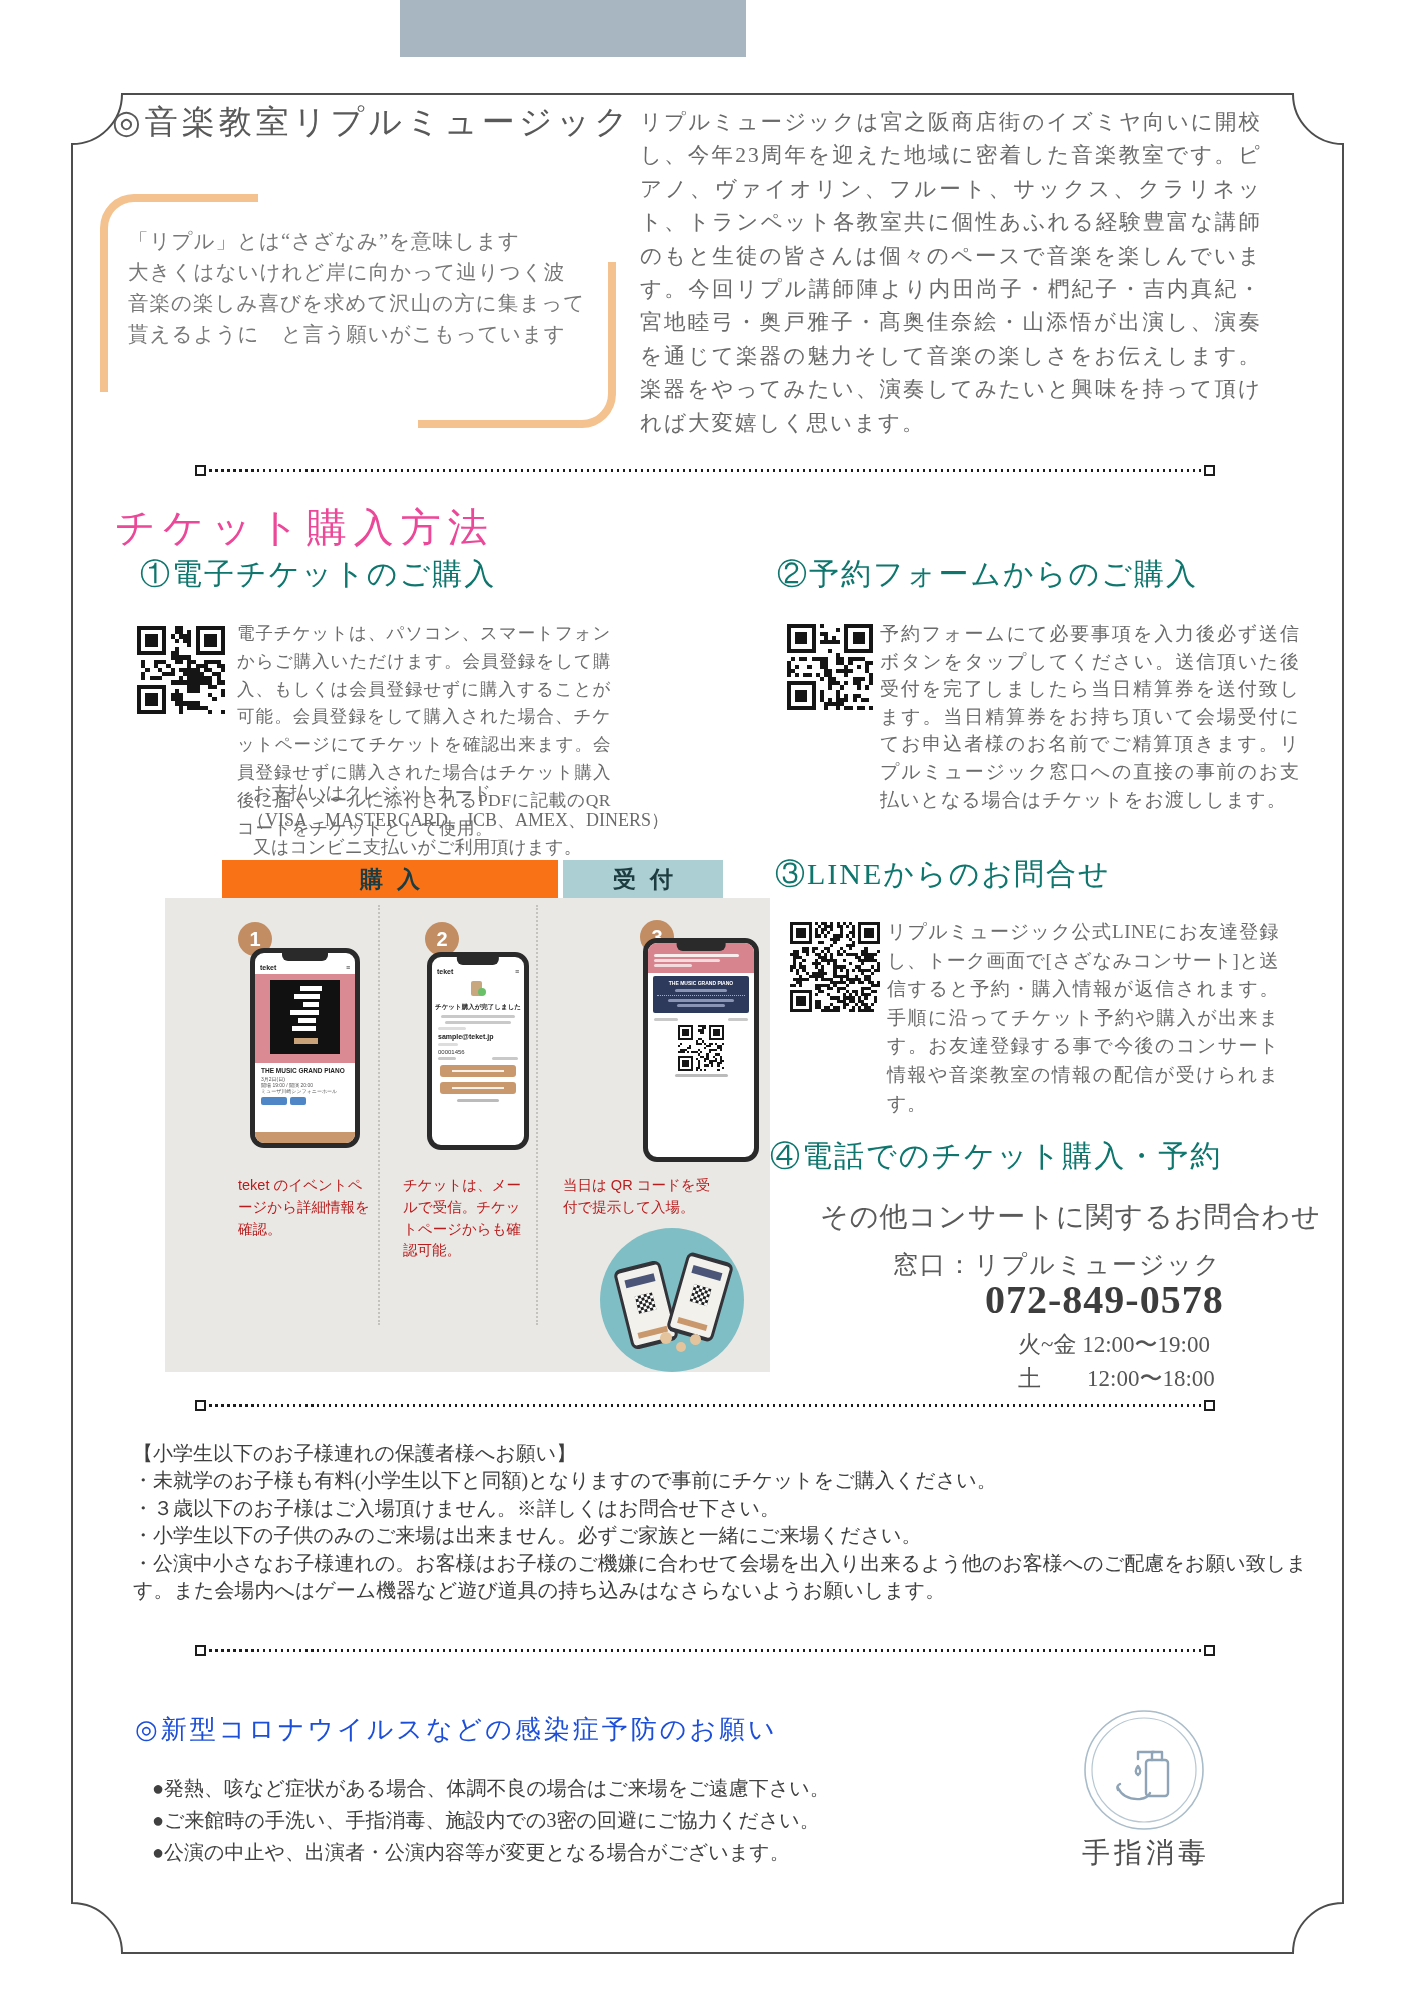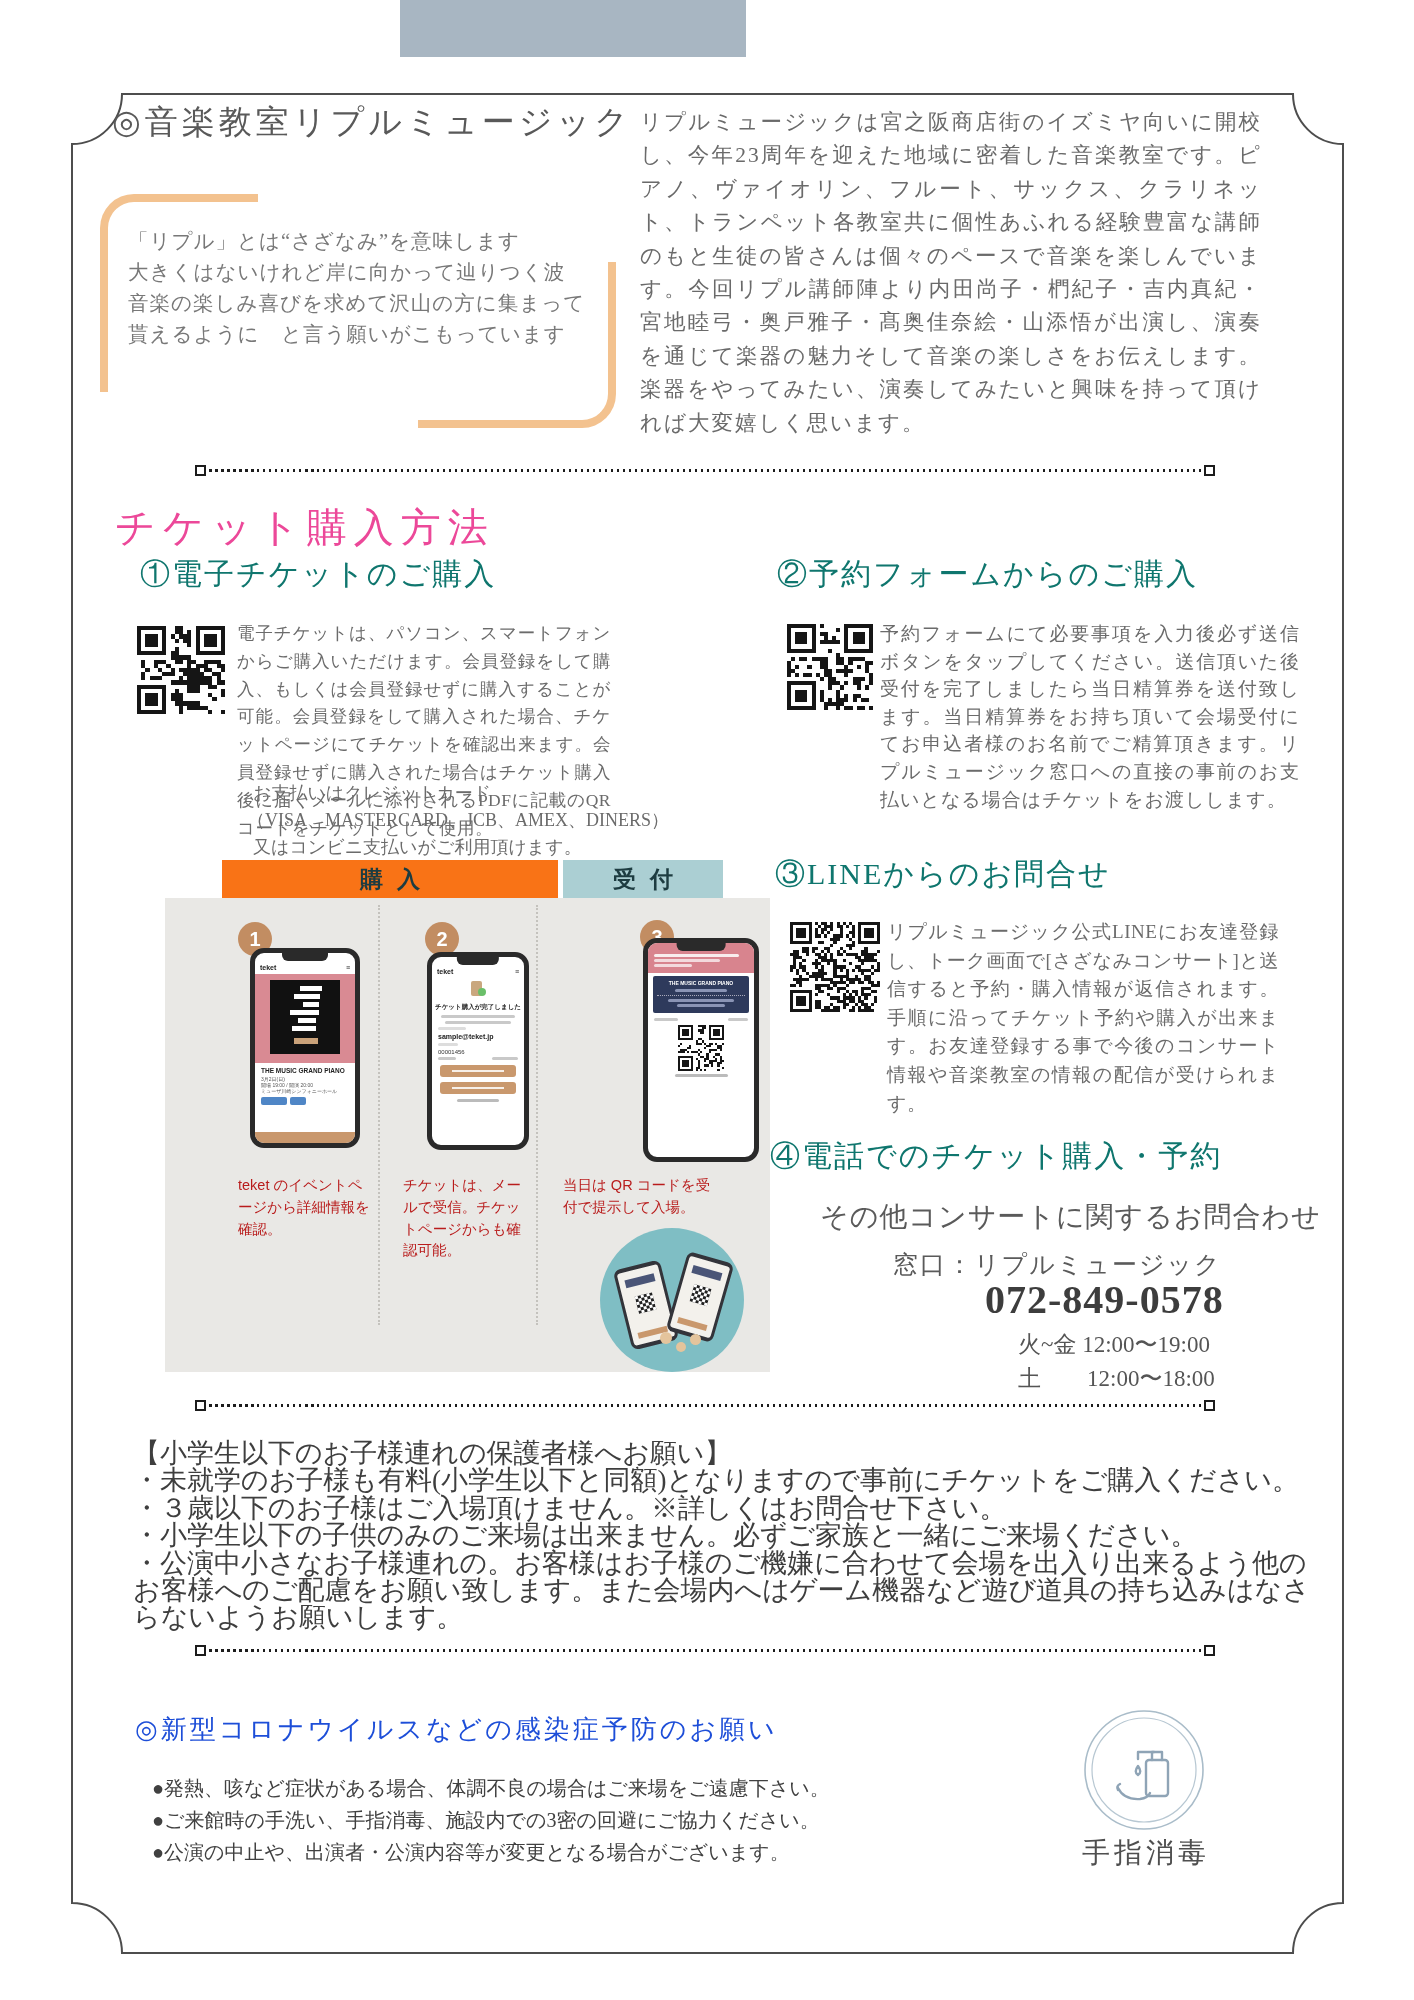--- a/index.html
+++ b/index.html
@@ -52,21 +52,21 @@
   .mini-screen{width:100%;height:100%;background:#f3f1ec;border-radius:3px;position:relative;}
   .mini-qr{position:absolute;left:50%;top:26px;transform:translateX(-50%);width:18px;height:18px;
       background:conic-gradient(#222 25%,#fff 0 50%,#222 0 75%,#fff 0);background-size:6px 6px;}
   .mini-strip{position:absolute;left:15%;top:8px;width:70%;height:8px;background:#4a5577;}
   .mini-tan{position:absolute;left:15%;bottom:6px;width:70%;height:6px;background:#c9986d;}
   
   .sub{position:absolute;color:#5a5a5a;white-space:nowrap;}
   .phone-num{position:absolute;left:985px;top:1276px;font-size:40px;font-weight:bold;color:#3d3d3d;letter-spacing:1px;white-space:nowrap;}
   .hours{position:absolute;left:1018px;top:1328px;font-size:23px;line-height:34px;color:#555;white-space:nowrap;}
   
-  #notice{position:absolute;left:133px;top:1440px;width:1185px;font-size:27px;line-height:27.4px;color:#3e3e3e;}
+  #notice{position:absolute;left:133px;top:1440px;width:1185px;font-size:20px;line-height:27.4px;color:#3e3e3e;}
   #covid-head{position:absolute;left:135px;top:1712px;font-size:26px;letter-spacing:3px;color:#1d4ed8;white-space:nowrap;}
   #covid-list{position:absolute;left:152px;top:1772px;font-size:20px;line-height:32px;color:#404040;width:960px;}
   .sanitizer{position:absolute;left:1082px;top:1708px;width:124px;height:124px;}
   .sanitizer-label{position:absolute;left:1058px;top:1834px;width:176px;text-align:center;
       font-size:28px;letter-spacing:4px;color:#4f4f4f;white-space:nowrap;}
   .nw{white-space:nowrap;}
 </style>
 </head>
 <body>
 

